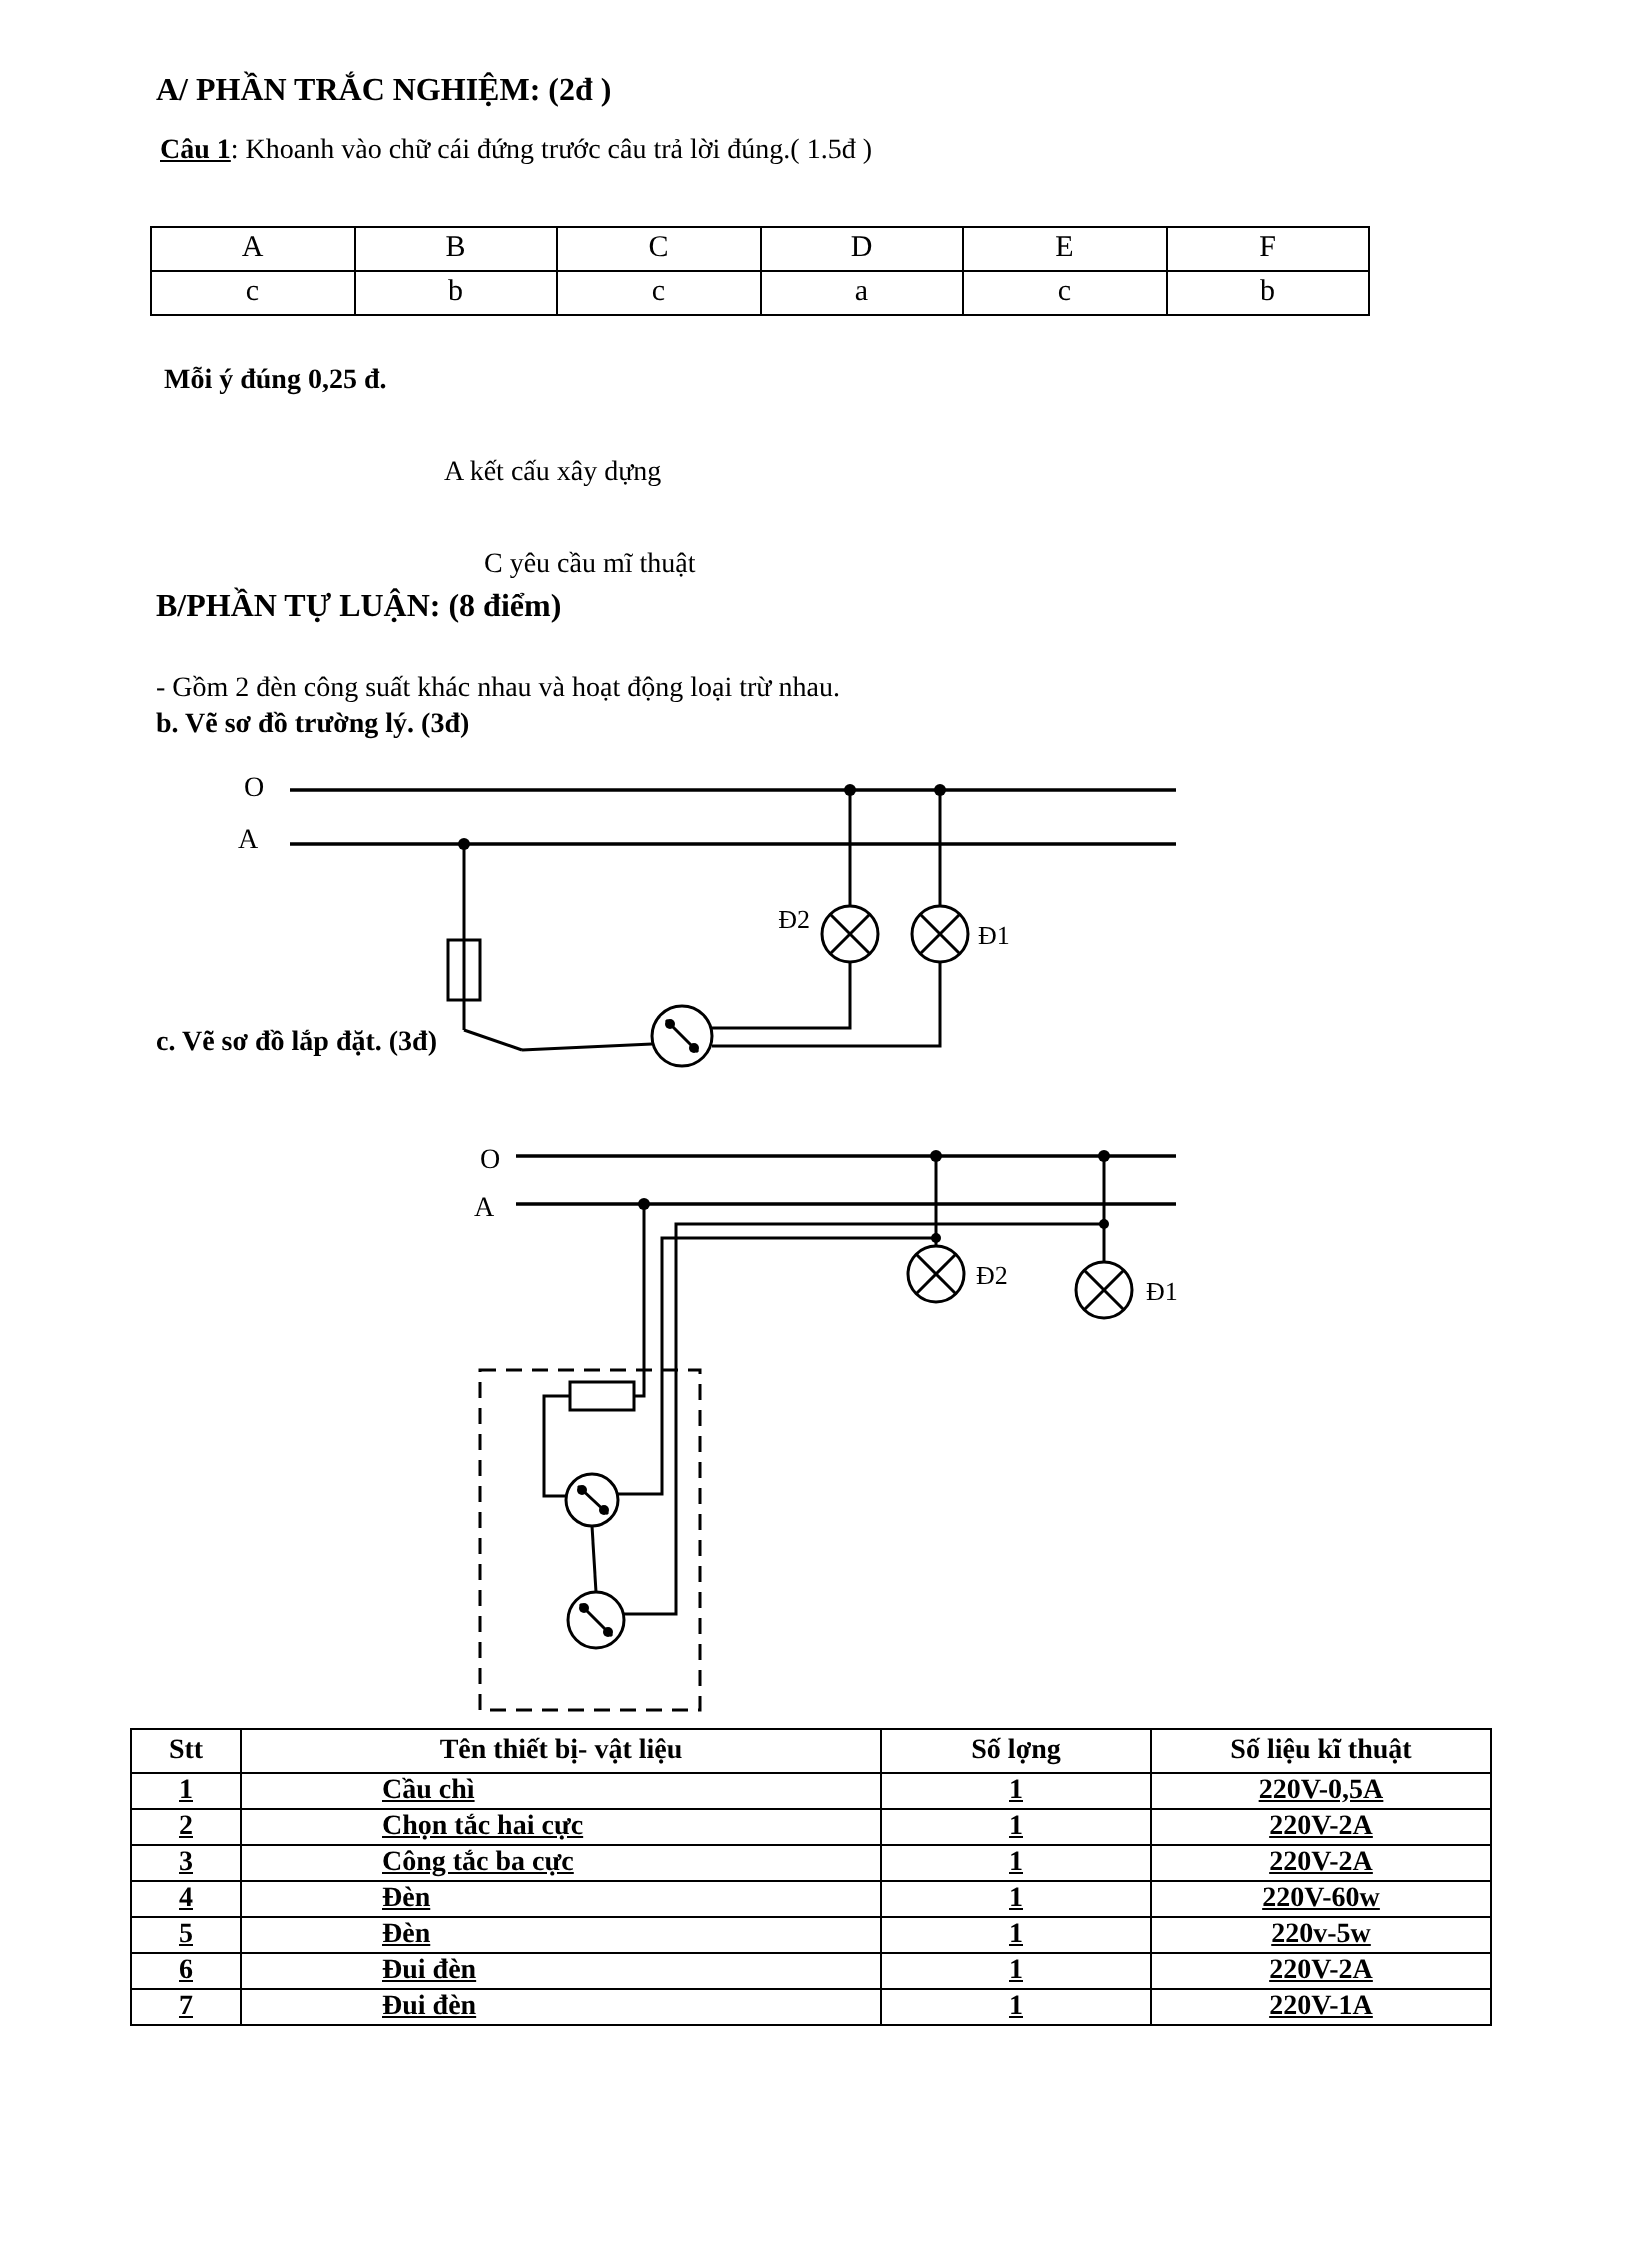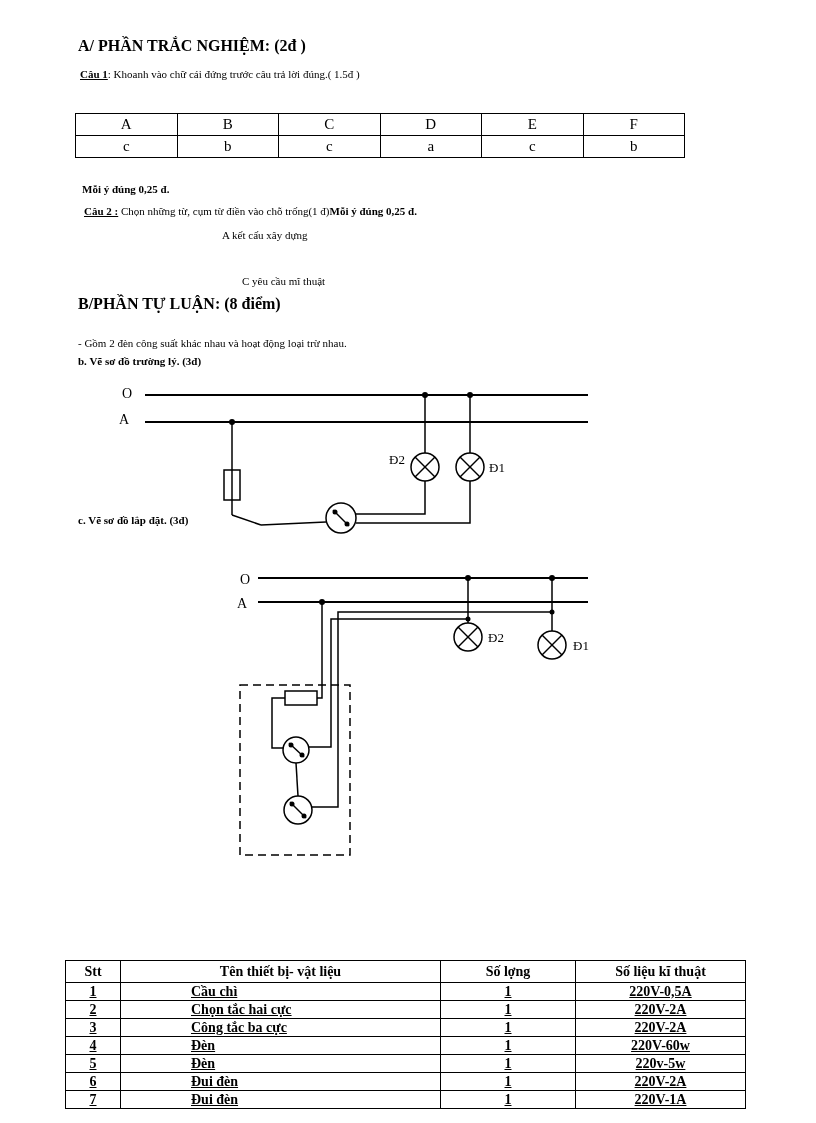--- a/index.html
+++ b/index.html
@@ -4,21 +4,21 @@
 <style>
   * { margin:0; padding:0; box-sizing:border-box; }
   html,body { background:#fff; }
   .page {
     position:relative; width:816px; height:1123px; background:#fff;
     font-family:"Liberation Serif", serif; color:#000; overflow:hidden;
   }
   .abs { position:absolute; white-space:nowrap; }
   .b { font-weight:bold; }
   .u { text-decoration:underline; }
-  .t15 { font-size:11px; }
+  .t15 { font-size:14px; }
   .t16 { font-size:16px; }
 
   table.answers { border-collapse:collapse; table-layout:fixed; width:610px; background:#fff; }
   table.answers td { border:1px solid #000; text-align:center; height:22px; font-size:15px; padding:0; }
 
   table.materials { border-collapse:collapse; table-layout:fixed; width:680px; background:#fff; font-size:14px; }
   table.materials td { border:1px solid #000; text-align:center; font-weight:bold; padding:0; }
   table.materials tr.hdr td { height:22px; }
   table.materials tr.row td { height:18px; }
   table.materials tr.row td span { text-decoration:underline; }
@@ -58,23 +58,20 @@
       <td>c</td>
       <td>a</td>
       <td>c</td>
       <td>b</td>
     </tr>
   </tbody>
     </table>
 
   <div class="abs b t15" style="left:82px; top:183px;">Mỗi ý đúng 0,25 đ.</div>
 
-  <div class="abs t15" style="left:84px; top:205px;">
-    <span class="b u">Câu 2 :</span><span> Chọn những từ, cụm từ  điền vào chỗ trống(1  đ)</span><span class="b">Mỗi ý đúng 0,25 đ.</span>
-  </div>
 
   <div class="abs t15" style="left:222px; top:229px;">A kết cấu xây dựng</div>
   <div class="abs t15" style="left:222px; top:275px;margin-left:20px;">C yêu cầu mĩ thuật</div>
 
   <div class="abs b t16" style="left:78px; top:295px;">B/PHẦN  TỰ LUẬN: (8 điểm)</div>
   <div class="abs t15" style="left:78px; top:337px;">- Gồm 2 đèn công suất khác  nhau và hoạt động loại trừ nhau.</div>
   <div class="abs b t15" style="left:78px; top:355px;">b. Vẽ sơ đồ trường lý. (3đ)</div>
 
   <svg class="abs" style="left:0; top:373px;" width="816" height="170" viewBox="0 0 816 170">
     <text x="122" y="25" font-size="14">O</text>
@@ -172,21 +169,21 @@
       <line class="w" x1="290" y1="244" x2="306" y2="260"></line>
     </g>
 
     <polyline class="w" points="309,189 331,189 331,61 468,61"></polyline>
     <circle class="dot" cx="468" cy="61" r="2.5"></circle>
     <polyline class="w" points="312,249 338,249 338,54 552,54"></polyline>
     <circle class="dot" cx="552" cy="54" r="2.5"></circle>
   </svg>
 
 
-  <table class="materials abs" style="left:65px; top:960px;">
+  <table class="materials abs" style="left:65px; top:864px;">
     <colgroup>
         <col style="width:55px">
         <col style="width:320px">
         <col style="width:135px">
         <col style="width:170px">
       </colgroup>
     <tbody>
         <tr class="hdr">
       <td>Stt</td>
       <td>Tên thiết bị- vật liệu</td>

